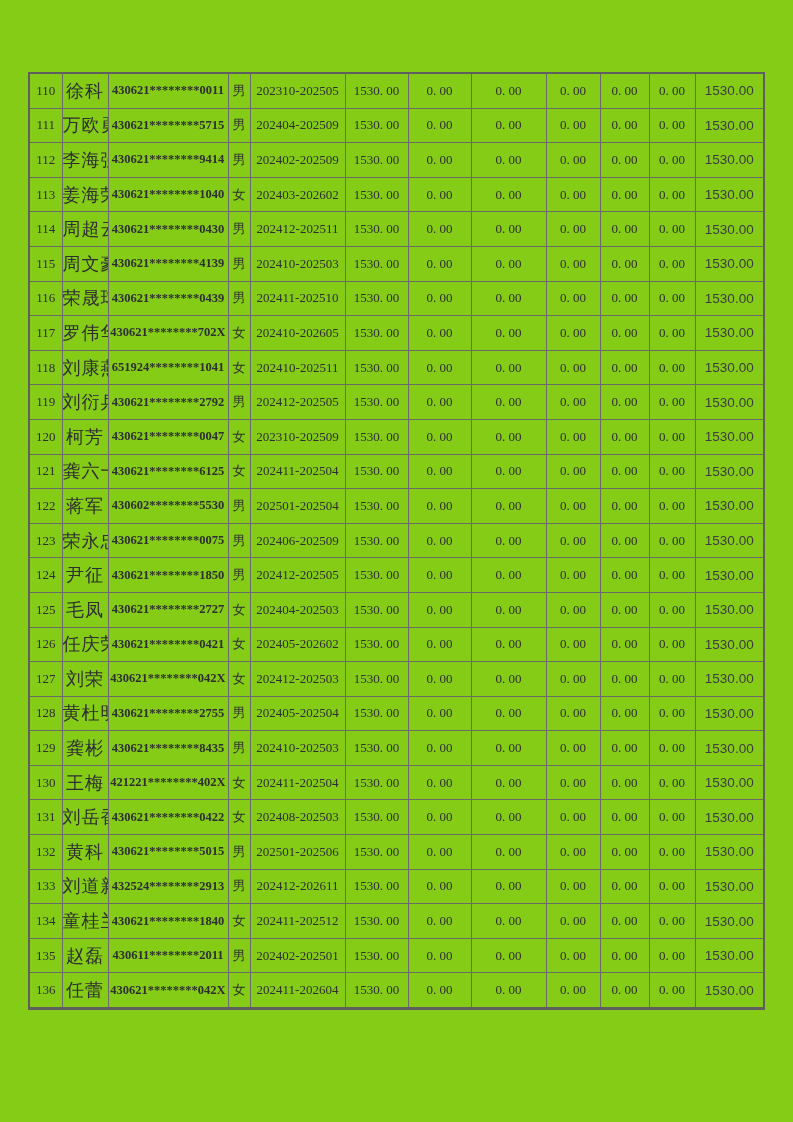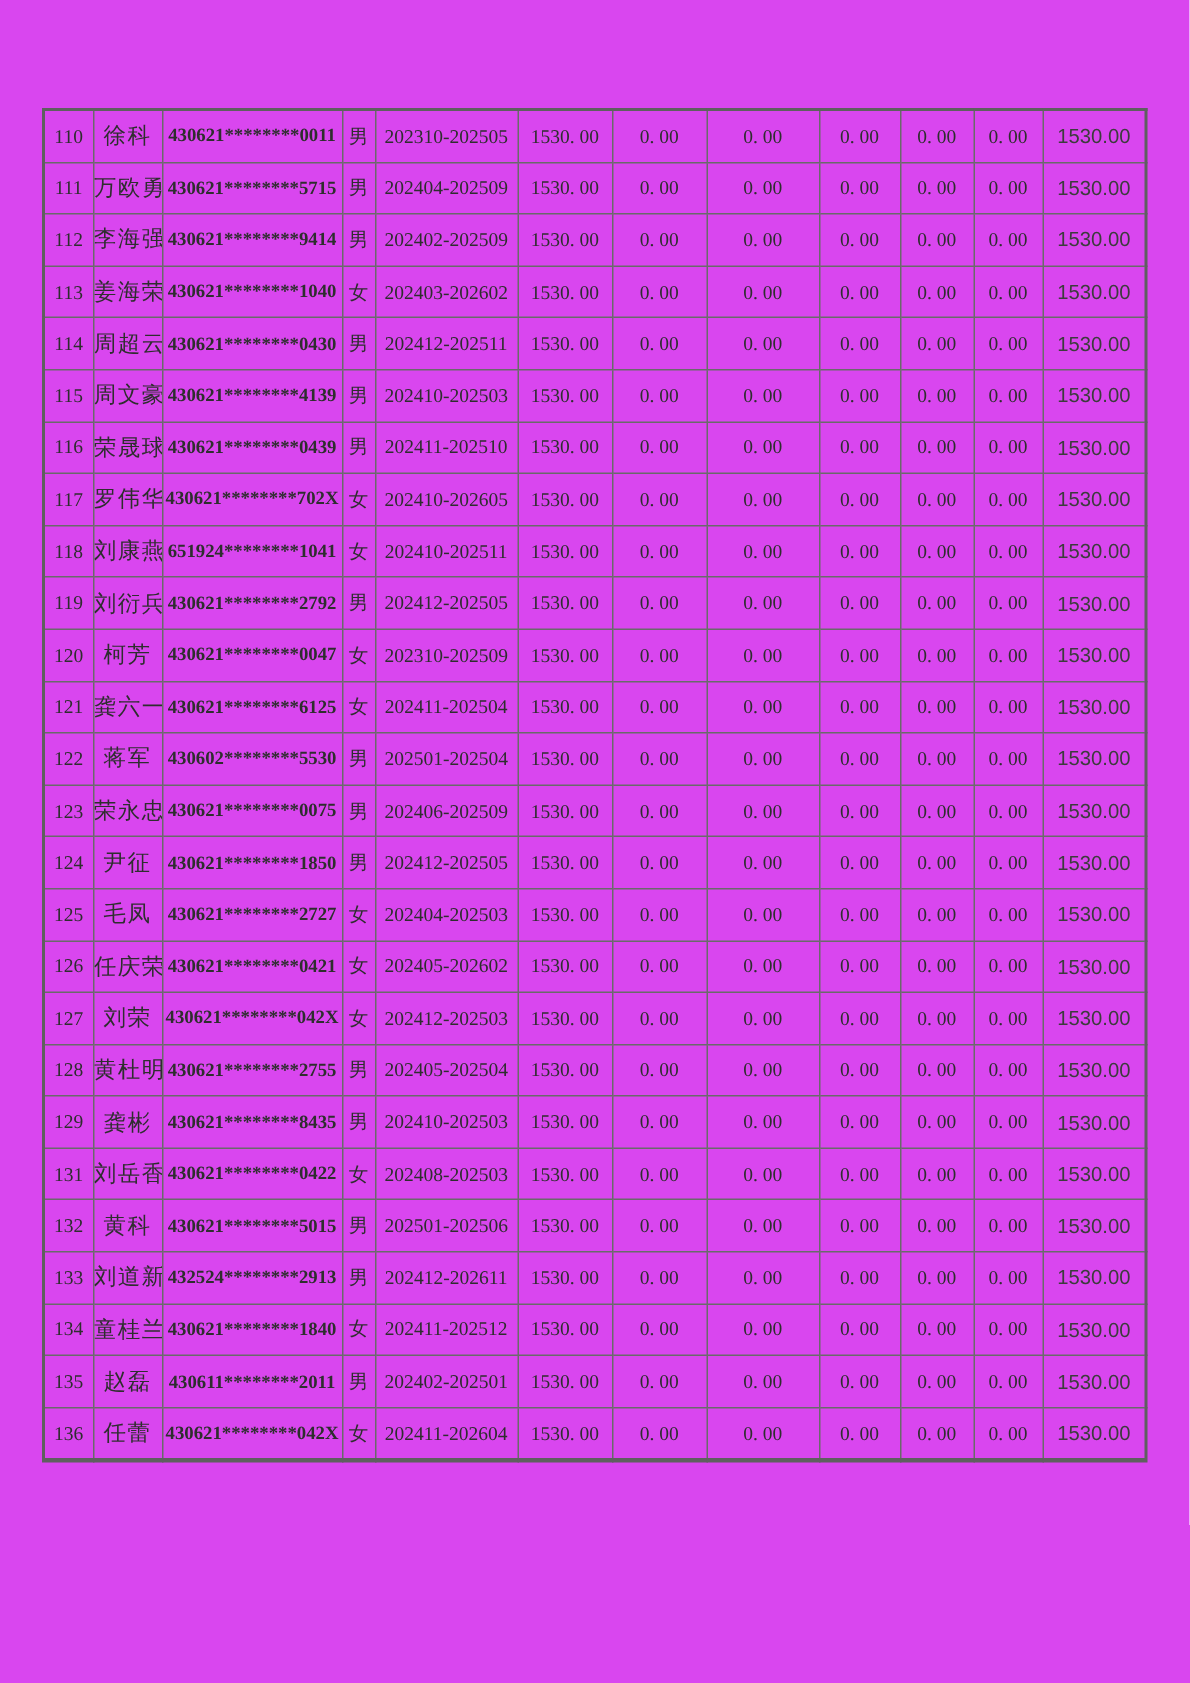--- a/index.html
+++ b/index.html
@@ -4,21 +4,21 @@
 <style>
   html, body {
     margin: 0;
     padding: 0;
     background: #ffffff;
   }
   .page {
     position: relative;
     width: 793px;
     height: 1122px;
-    background: #d946ef;
+    background: #84cc16;
     overflow: hidden;
     font-family: "Liberation Serif", "DejaVu Serif", serif;
   }
   table.payments {
     position: absolute;
     left: 28px;
     top: 72px;
     width: 735px;
     border-collapse: collapse;
     table-layout: fixed;
@@ -34,21 +34,21 @@
     text-align: center;
     vertical-align: middle;
     font-family: "Liberation Serif", "DejaVu Serif", serif;
     font-size: 13px;
     color: #2e2e2e;
     white-space: nowrap;
     overflow: hidden;
   }
   table.payments td.c-name {
     letter-spacing: 1px;
-    font-size: 15px;
+    font-size: 18px;
   }
   table.payments td.c-id {
     font-size: 12.5px;
     font-weight: bold;
   }
   table.payments td.c-total {
     font-family: "Liberation Sans", "DejaVu Sans", sans-serif;
     font-size: 13.5px;
     color: #3c3c3c;
     margin-top: 12px;
@@ -348,20 +348,34 @@
           <td class="c-period">202410-202503</td>
           <td class="c-amount">1530. 00</td>
           <td class="c-zero1">0. 00</td>
           <td class="c-zero2">0. 00</td>
           <td class="c-zero3">0. 00</td>
           <td class="c-zero4">0. 00</td>
           <td class="c-zero5">0. 00</td>
           <td class="c-total">1530.00</td>
         </tr>
         <tr>
+          <td class="c-seq">130</td>
+          <td class="c-name">王梅</td>
+          <td class="c-id">421221********402X</td>
+          <td class="c-gender">女</td>
+          <td class="c-period">202411-202504</td>
+          <td class="c-amount">1530. 00</td>
+          <td class="c-zero1">0. 00</td>
+          <td class="c-zero2">0. 00</td>
+          <td class="c-zero3">0. 00</td>
+          <td class="c-zero4">0. 00</td>
+          <td class="c-zero5">0. 00</td>
+          <td class="c-total">1530.00</td>
+        </tr>
+        <tr>
           <td class="c-seq">131</td>
           <td class="c-name">刘岳香</td>
           <td class="c-id">430621********0422</td>
           <td class="c-gender">女</td>
           <td class="c-period">202408-202503</td>
           <td class="c-amount">1530. 00</td>
           <td class="c-zero1">0. 00</td>
           <td class="c-zero2">0. 00</td>
           <td class="c-zero3">0. 00</td>
           <td class="c-zero4">0. 00</td>

